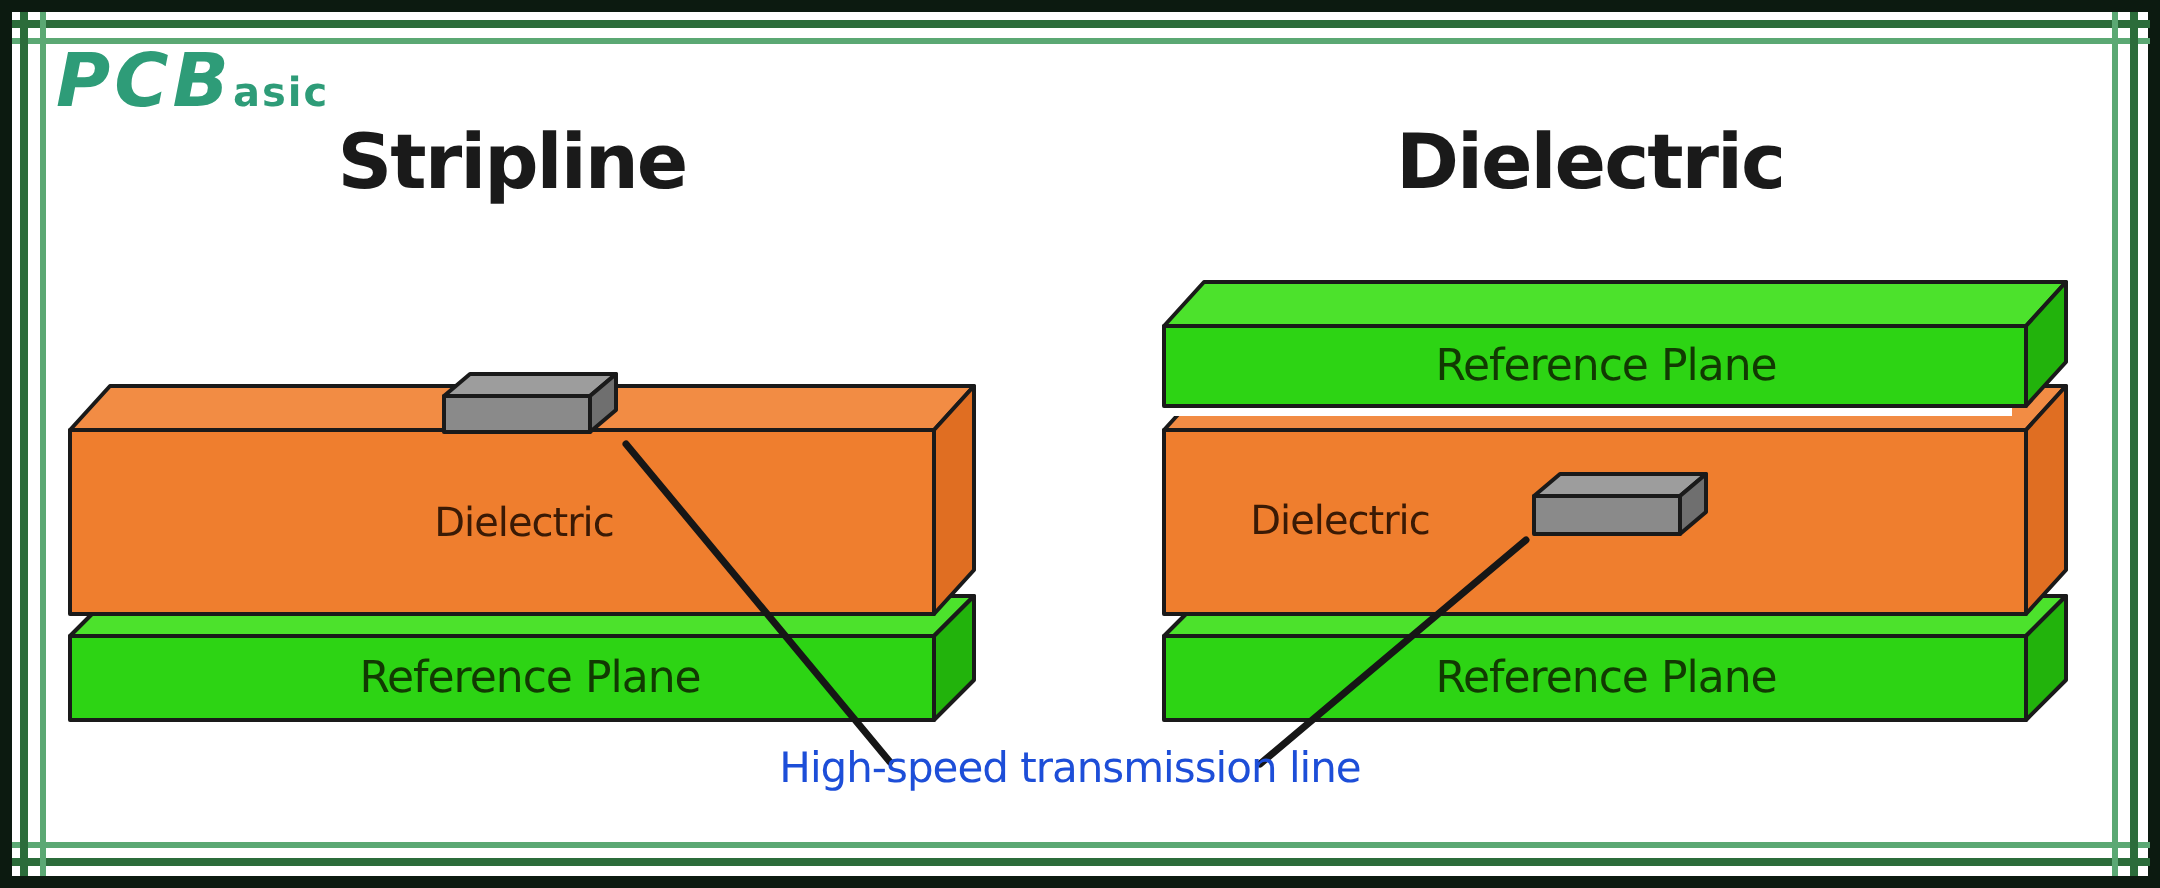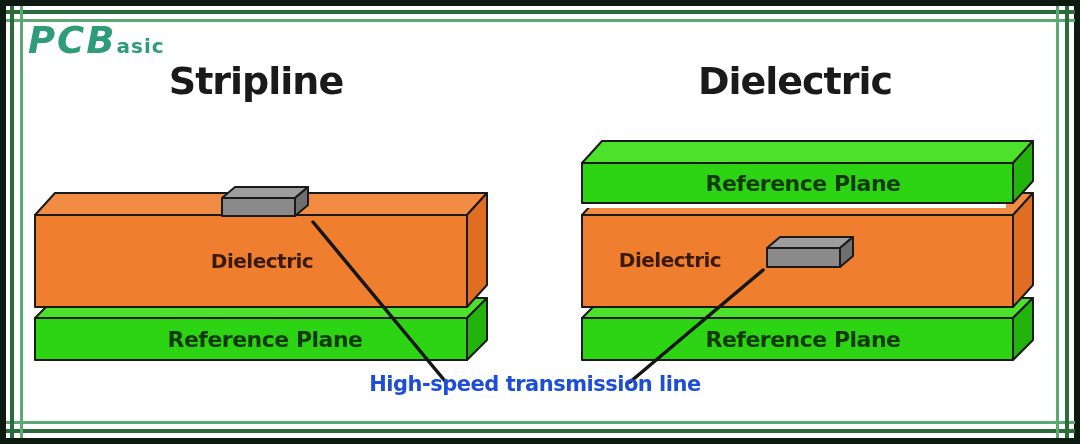--- a/index.html
+++ b/index.html
@@ -66,21 +66,21 @@
   .g-top{fill:var(--green-top);}
   .g-side{fill:var(--green-side);}
   .t-front{fill:var(--gray-front);}
   .t-top{fill:var(--gray-top);}
   .t-side{fill:var(--gray-side);}
   .gap{fill:var(--bg);stroke:none;}
   .leader{stroke:#161616;stroke-width:3.5;stroke-linecap:round;fill:none;}
 
   
   .lbl{position:absolute;z-index:5;text-align:center;line-height:1.15;
-       font-weight:700;white-space:nowrap;}
+       font-weight:400;white-space:nowrap;}
   .title{font-size:38px;font-weight:800;letter-spacing:-1px;color:var(--title-text);width:300px;}
   .title-left{left:106px;top:60px;}
   .title-right{left:645px;top:60px;}
   .dielectric{font-size:20px;color:var(--dielectric-text);width:200px;letter-spacing:-0.5px;}
   .dielectric-ms{left:162px;top:250px;}
   .dielectric-sl{left:570px;top:249px;}
   .refplane{font-size:22px;color:var(--reference-text);width:300px;letter-spacing:-0.5px;}
   .ref-ms{left:115px;top:327px;}
   .ref-sl-top{left:653px;top:171px;}
   .ref-sl-bottom{left:653px;top:327px;}

